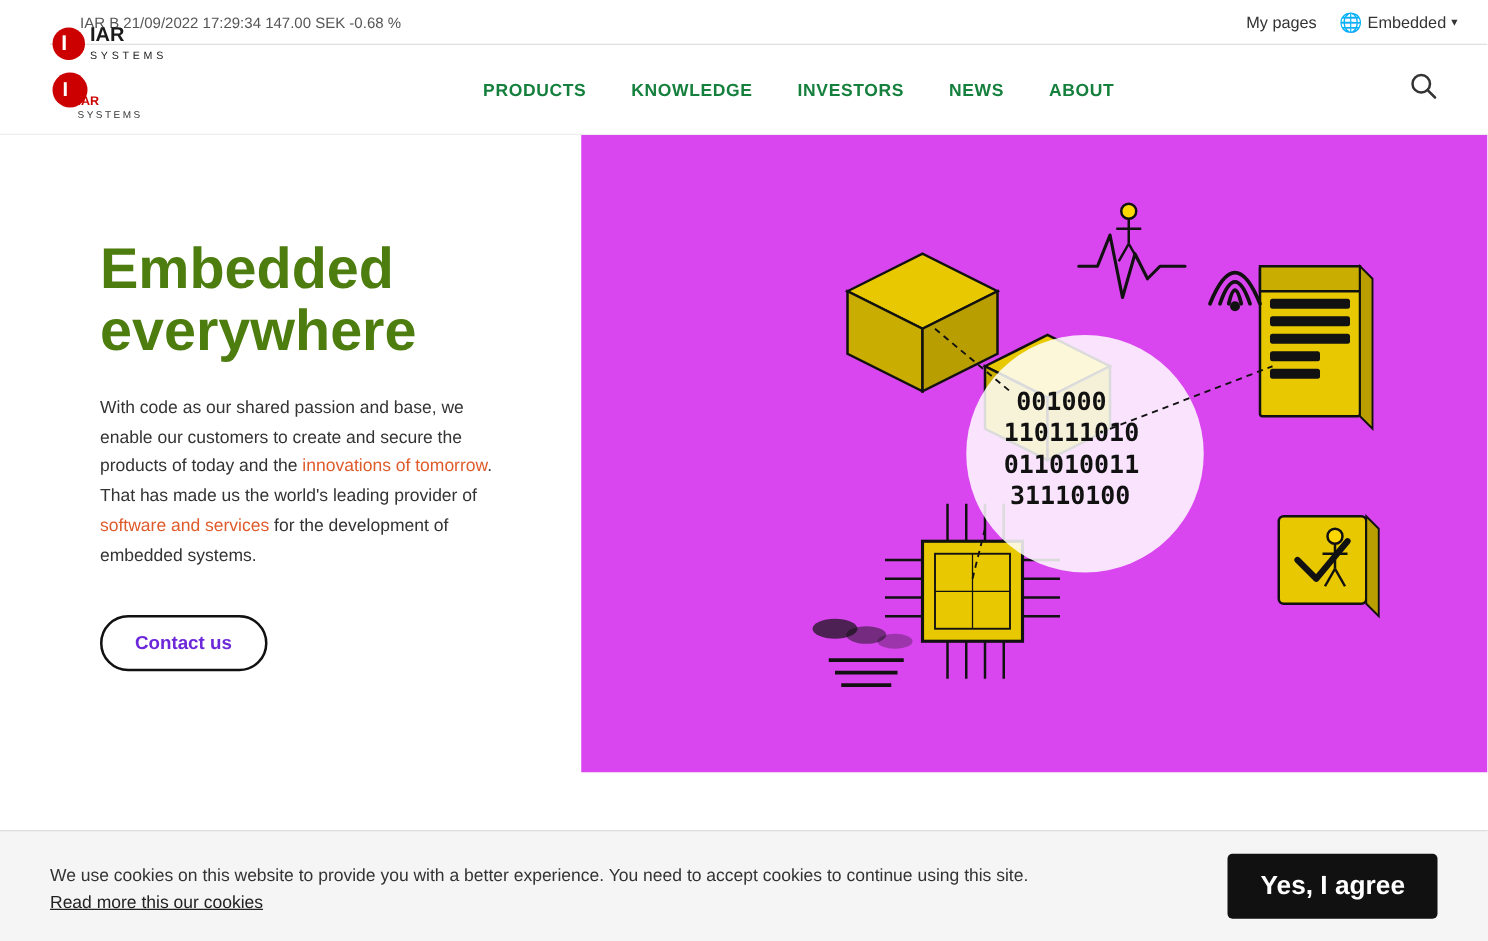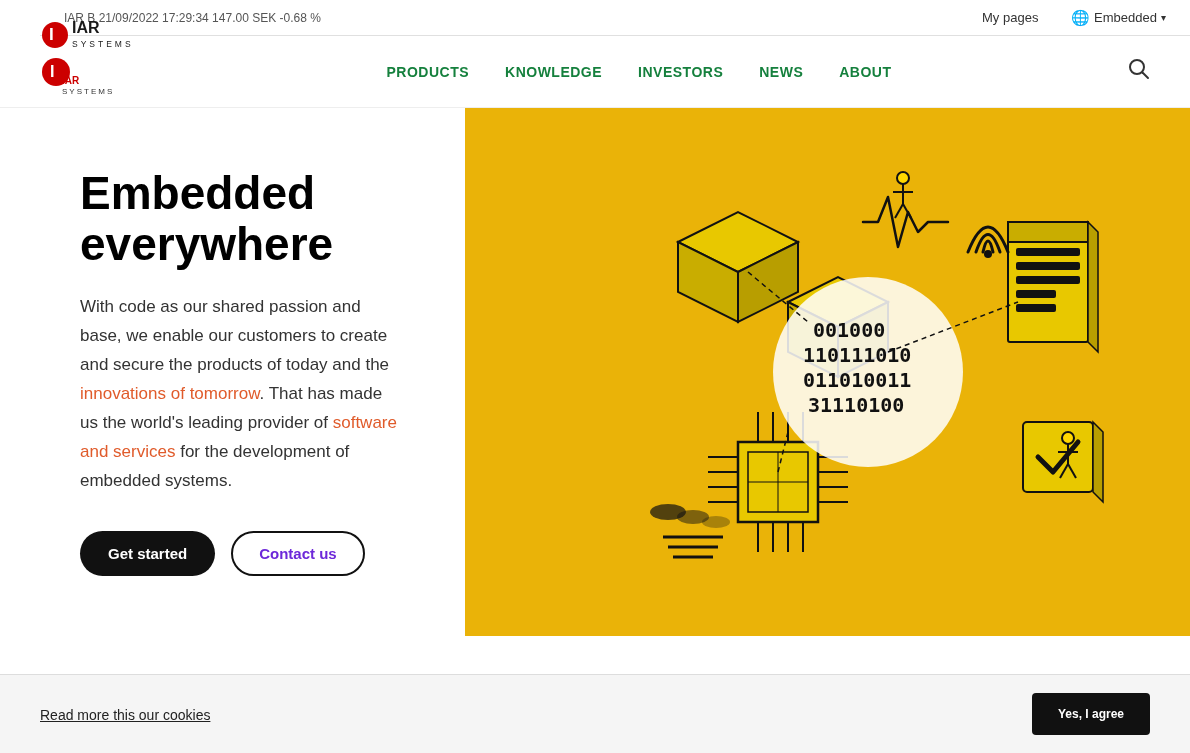--- a/index.html
+++ b/index.html
@@ -12,21 +12,21 @@
       display: flex;
       align-items: center;
       justify-content: space-between;
       padding: 0 24px;
       height: 36px;
       font-size: 13px;
       color: #333;
       margin-left: 40px;
     }
     .top-bar-left { font-size: 12px; color: #555; }
-    .top-bar-right { display: flex; align-items: center; gap: 33px; }
+    .top-bar-right { display: flex; align-items: center; gap: 18px; }
     .my-pages-link { color: #333; text-decoration: none; font-size: 13px; }
     .language-selector {
       display: flex; align-items: center; gap: 4px; cursor: pointer; font-size: 13px; color: #333;
     }
     .globe-icon { font-size: 15px; color: #555; }
     .chevron-down { font-size: 10px; }
 
     
     .nav-bar {
       background: #fff;
@@ -55,34 +55,34 @@
     .hero-left {
       flex: 0 0 440px;
       background: #fff;
       display: flex;
       flex-direction: column;
       justify-content: center;
       padding: 60px 40px 60px 80px;
     }
     .hero-right {
       flex: 1;
-      background: #eab308;
+      background: #d946ef;
       position: relative;
       overflow: hidden;
       margin-left: 25px;
     }
     .hero-title {
       font-size: 46px;
       font-weight: 800;
-      color: #000000;
+      color: #4d7c0f;
       line-height: 1.1;
       margin-bottom: 24px;
     }
     .hero-desc {
-      font-size: 17px;
+      font-size: 14px;
       color: #333;
       line-height: 1.7;
       margin-bottom: 36px;
       max-width: 370px;
     }
     .hero-desc a { color: #e05b2b; text-decoration: none; }
     .hero-buttons { display: flex; gap: 16px; align-items: center; }
     .btn-get-started {
       background: #111;
       color: #fff;
@@ -128,21 +128,21 @@
       z-index: 100;
     }
     .cookie-text { font-size: 14px; color: #333; max-width: 800px; line-height: 1.5; }
     .cookie-link { color: #222; font-size: 14px; text-decoration: underline; cursor: pointer; display: block; margin-top: 2px; }
     .btn-cookie-agree {
       background: #111;
       color: #fff;
       border: none;
       border-radius: 4px;
       padding: 14px 26px;
-      font-size: 12px;
+      font-size: 21px;
       font-weight: 600;
       cursor: pointer;
       white-space: nowrap;
       flex-shrink: 0;
     }
   </style>
 </head>
 <body>
 
 <div class="top-bar">
@@ -193,21 +193,20 @@
 <section class="hero">
   <div class="hero-left">
     <h1 class="hero-title">Embedded everywhere</h1>
     <p class="hero-desc">
       With code as our shared passion and base, we enable our customers to
       create and secure the products of today and the <a href="#">innovations of tomorrow</a>.
       That has made us the world's leading provider of <a href="#">software and services</a> for
       the development of embedded systems.
     </p>
     <div class="hero-buttons">
-      <button class="btn-get-started">Get started</button>
       <button class="btn-contact-us">Contact us</button>
     </div>
   </div>
   <div class="hero-right">
     <div class="hero-illustration">
 
       <svg width="700" height="500" viewBox="0 0 700 500">
 
         <g transform="translate(200, 60)">
           <polygon points="0,60 60,30 120,60 60,90" fill="#e8c800" stroke="#111" stroke-width="2"></polygon>
@@ -312,16 +311,17 @@
         <line x1="185" y1="415" x2="245" y2="415" stroke="#111" stroke-width="3"></line>
         <line x1="190" y1="425" x2="240" y2="425" stroke="#111" stroke-width="3"></line>
         <line x1="195" y1="435" x2="235" y2="435" stroke="#111" stroke-width="3"></line>
       </svg>
     </div>
   </div>
 </section>
 
 <div class="cookie-banner">
   <div>
+    <span class="cookie-text">We use cookies on this website to provide you with a better experience. You need to accept cookies to continue using this site.</span>
     <a class="cookie-link" href="#">Read more this our cookies</a>
   </div>
   <button class="btn-cookie-agree">Yes, I agree</button>
 </div>
 
 </body></html>

